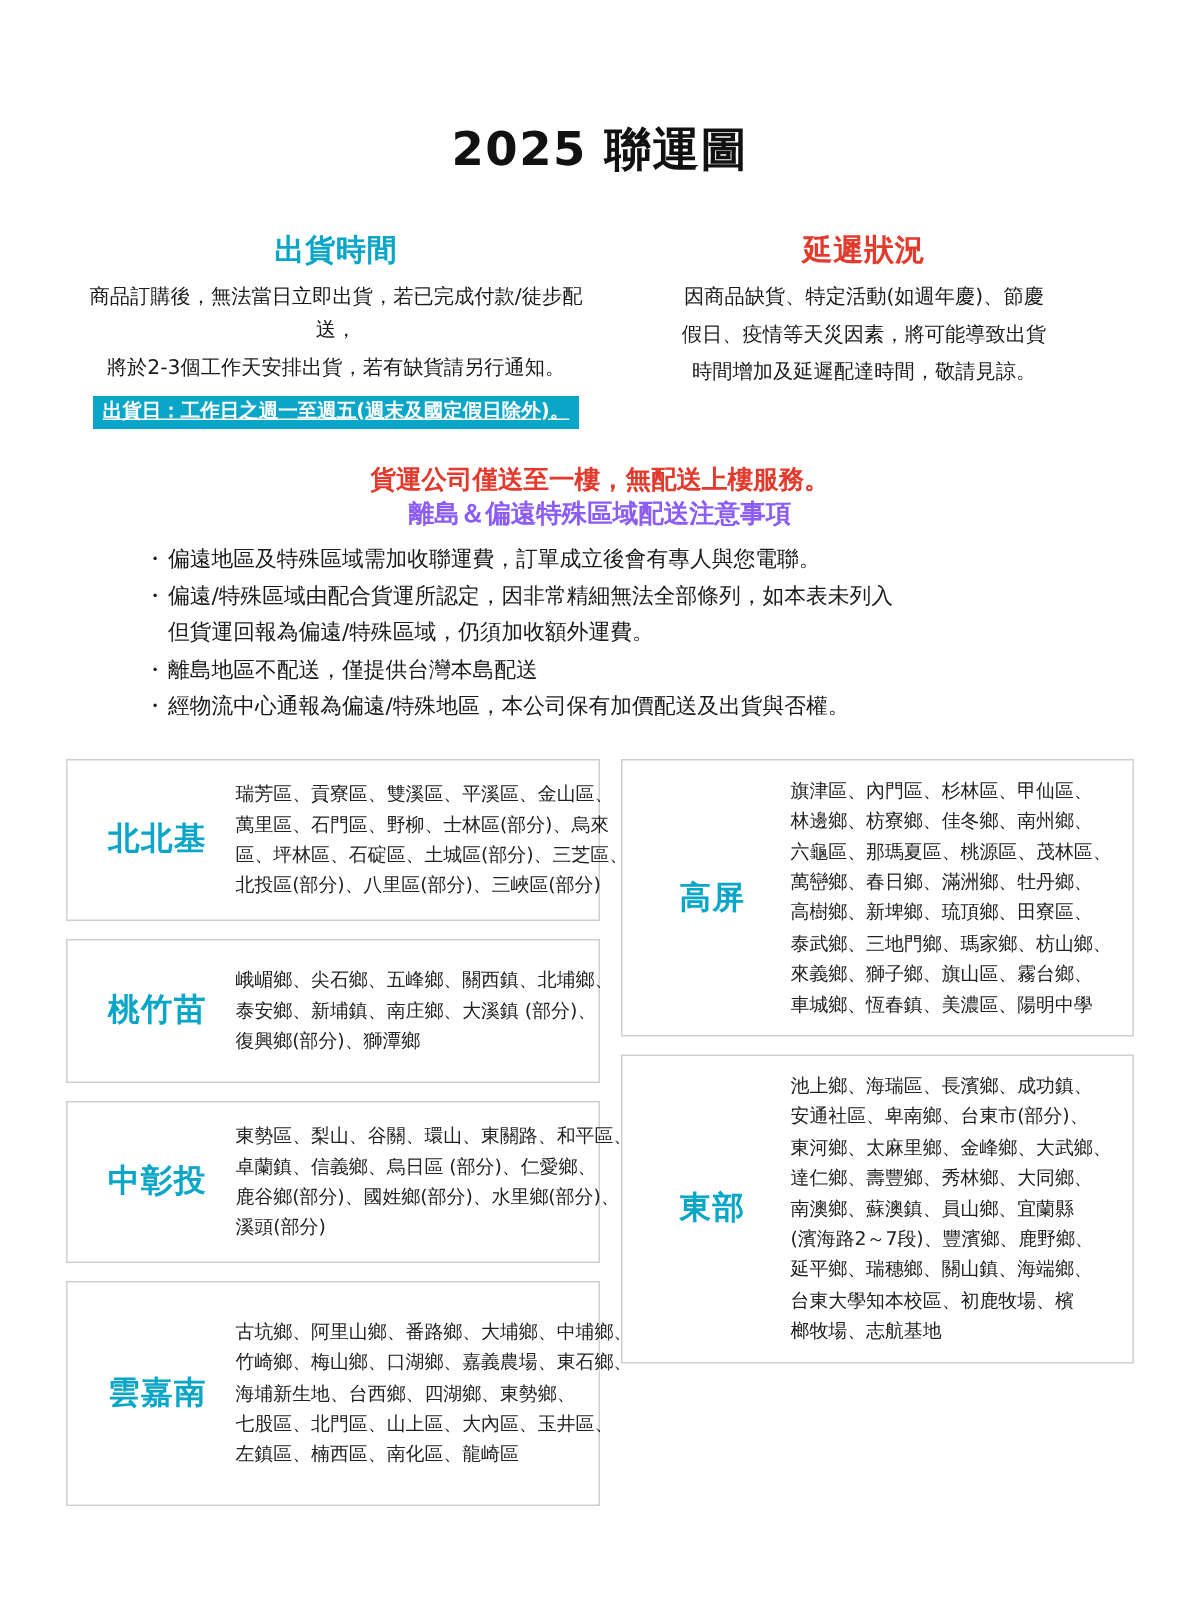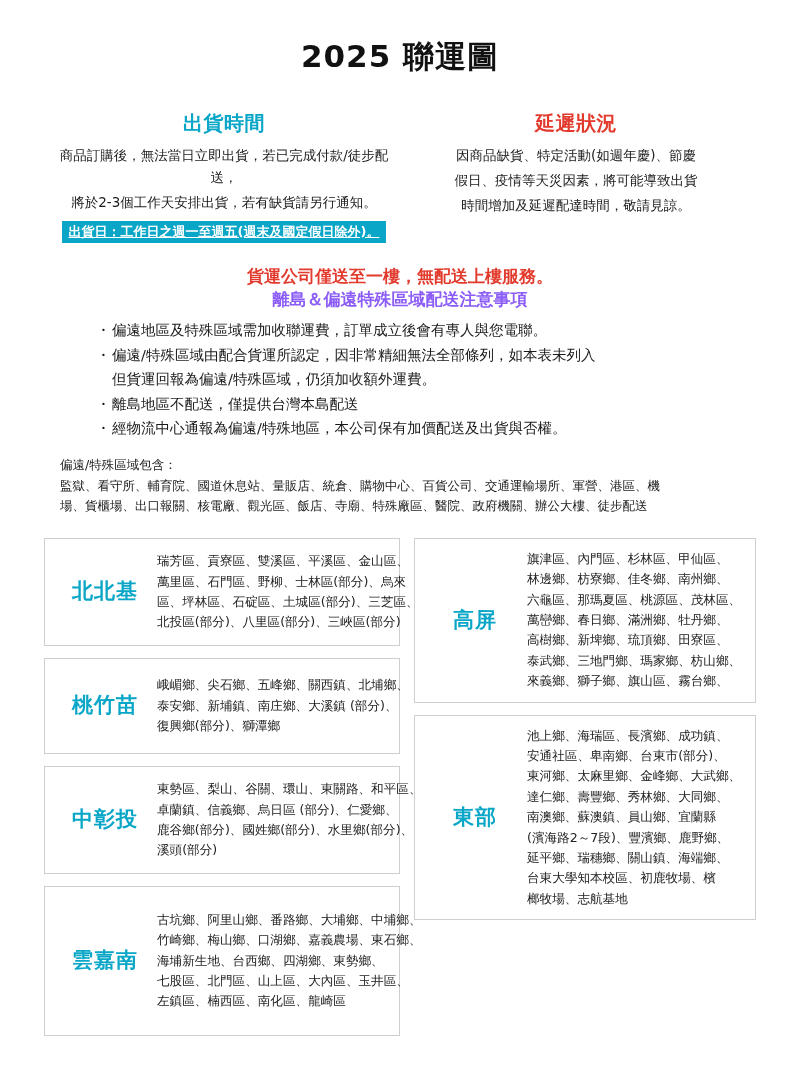--- a/index.html
+++ b/index.html
@@ -17,21 +17,21 @@
     width: 800px;
     height: 1080px;
     padding: 0;
     overflow: hidden;
   }
   .title {
     text-align: center;
     font-size: 31px;
     font-weight: bold;
     letter-spacing: 1px;
-    margin-top: 36px;
+    margin-top: 79px;
     margin-bottom: 0;
     color: #111;
   }
   .two-col {
     display: flex;
     margin-top: 32px;
     padding: 0 48px;
   }
   .col { width: 50%; }
   .col-head {
@@ -171,25 +171,20 @@
   <div class="notice-2">離島＆偏遠特殊區域配送注意事項</div>
 
   <ul class="bullets">
     <li>偏遠地區及特殊區域需加收聯運費，訂單成立後會有專人與您電聯。</li>
     <li>偏遠/特殊區域由配合貨運所認定，因非常精細無法全部條列，如本表未列入</li>
     <li class="nodot">但貨運回報為偏遠/特殊區域，仍須加收額外運費。</li>
     <li>離島地區不配送，僅提供台灣本島配送</li>
     <li>經物流中心通報為偏遠/特殊地區，本公司保有加價配送及出貨與否權。</li>
   </ul>
 
-  <div class="smallnote">
-    <div class="lead">偏遠/特殊區域包含：</div>
-    <div>監獄、看守所、輔育院、國道休息站、量販店、統倉、購物中心、百貨公司、交通運輸場所、軍營、港區、機</div>
-    <div>場、貨櫃場、出口報關、核電廠、觀光區、飯店、寺廟、特殊廠區、醫院、政府機關、辦公大樓、徒步配送</div>
-  </div>
 
   <div class="grid">
 
     <div class="gcol left">
 
       <div class="block b-north">
         <div class="label">北北基</div>
         <div class="body">
           <div>瑞芳區、貢寮區、雙溪區、平溪區、金山區、</div>
           <div>萬里區、石門區、野柳、士林區(部分)、烏來</div>
@@ -235,20 +230,21 @@
       <div class="block b-kaoping">
         <div class="label">高屏</div>
         <div class="body">
           <div>旗津區、內門區、杉林區、甲仙區、</div>
           <div>林邊鄉、枋寮鄉、佳冬鄉、南州鄉、</div>
           <div>六龜區、那瑪夏區、桃源區、茂林區、</div>
           <div>萬巒鄉、春日鄉、滿洲鄉、牡丹鄉、</div>
           <div>高樹鄉、新埤鄉、琉頂鄉、田寮區、</div>
           <div>泰武鄉、三地門鄉、瑪家鄉、枋山鄉、</div>
           <div>來義鄉、獅子鄉、旗山區、霧台鄉、</div>
+          <div>車城鄉、恆春鎮、美濃區、陽明中學</div>
         </div>
       </div>
 
       <div class="block b-east">
         <div class="label">東部</div>
         <div class="body">
           <div>池上鄉、海瑞區、長濱鄉、成功鎮、</div>
           <div>安通社區、卑南鄉、台東市(部分)、</div>
           <div>東河鄉、太麻里鄉、金峰鄉、大武鄉、</div>
           <div>達仁鄉、壽豐鄉、秀林鄉、大同鄉、</div>

